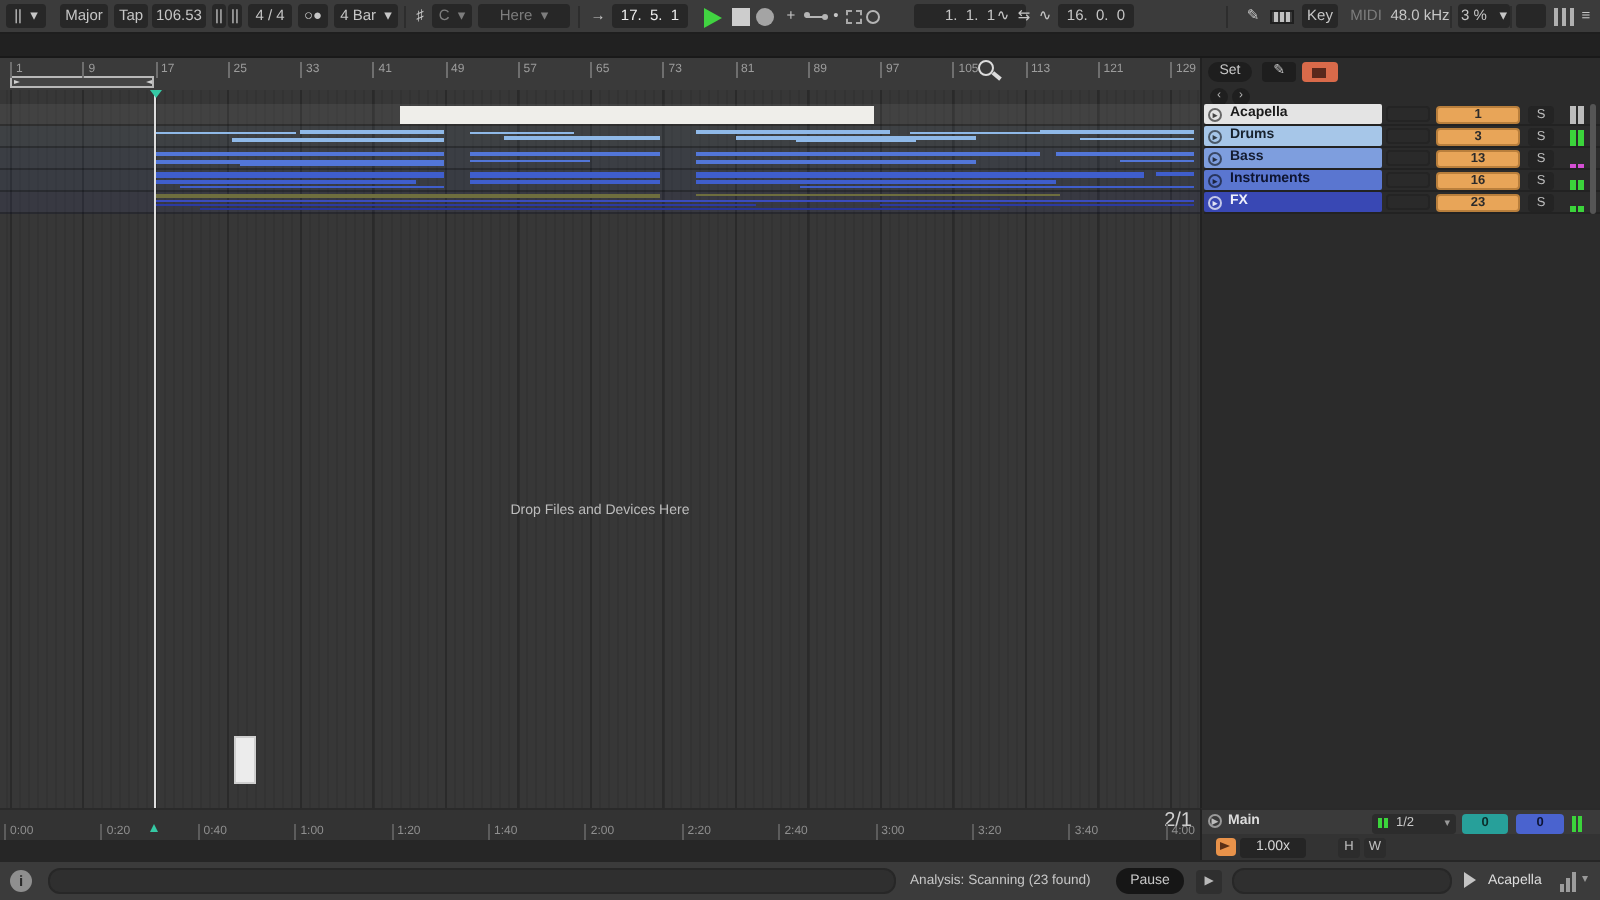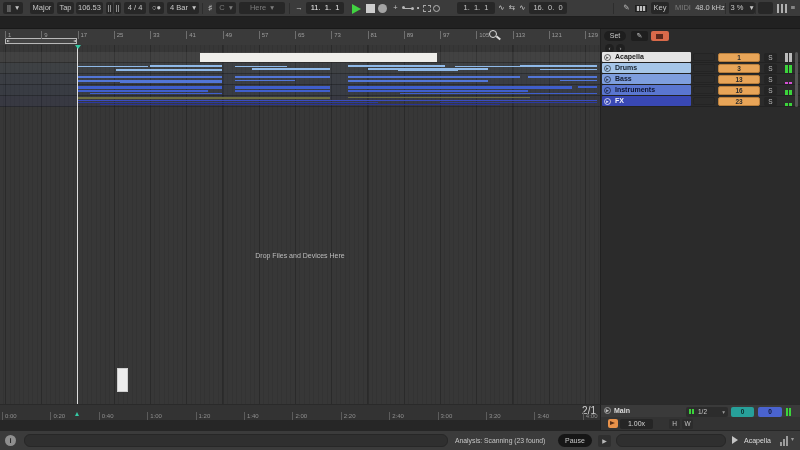--- a/index.html
+++ b/index.html
@@ -113,30 +113,30 @@
       <div class="tb box" style="left: 76px; width: 27px;">106.53</div>
       <div class="tb box" style="left: 106px; width: 7px;">||</div>
       <div class="tb box" style="left: 114px; width: 7px;">||</div>
       <div class="tb box" style="left: 124px; width: 22px;">4 / 4</div>
       <div class="tb box" style="left: 149px; width: 15px;">○●</div>
       <div class="tb box" style="left: 167px; width: 32px;">4 Bar  ▾</div>
       <div class="tb" style="left: 206px; width: 8px;">♯</div>
       <div class="tb box dim" style="left: 216px; width: 20px;">C  ▾</div>
       <div class="tb box dim" style="left: 239px; width: 46px;">Here  ▾</div>
       <div class="tb" style="left: 294px; width: 10px;">→</div>
-      <div class="tb box white" style="left: 306px; width: 38px;">11.  1.  1</div>
+      <div class="tb box white" style="left: 306px; width: 38px;">17.  5.  1</div>
       <div class="tb play" style="left: 352px;"></div>
       <div class="tb stop" style="left: 366px;"></div>
       <div class="tb rec" style="left: 378px;"></div>
       <div class="tb" style="left: 391px; width: 9px;">+</div>
       <div class="tb nodes" style="left: 403px;"></div>
       <div class="tb" style="left: 415px; width: 6px;">•</div>
       <div class="tb marquee" style="left: 423px;"></div>
       <div class="tb ring" style="left: 433px;"></div>
-      <div class="tb box" style="left: 457px; width: 38px; text-align: center;">1.  1.  1</div>
+      <div class="tb box" style="left: 457px; width: 56px; text-align: center;">1.  1.  1</div>
       <div class="tb" style="left: 497px; width: 9px;">∿</div>
       <div class="tb" style="left: 507px; width: 10px;">⇆</div>
       <div class="tb" style="left: 518px; width: 9px;">∿</div>
       <div class="tb box" style="left: 529px; width: 38px;">16.  0.  0</div>
       <div class="tb" style="left: 621px; width: 11px;">✎</div>
       <div class="tb keys" style="left: 635px;"></div>
       <div class="tb box" style="left: 651px; width: 18px;">Key</div>
       <div class="tb dim" style="left: 673px; width: 20px;">MIDI</div>
       <div class="tb" style="left: 695px; width: 30px;">48.0 kHz</div>
       <div class="tb box" style="left: 729px; width: 26px;">3 %   ▾</div>

